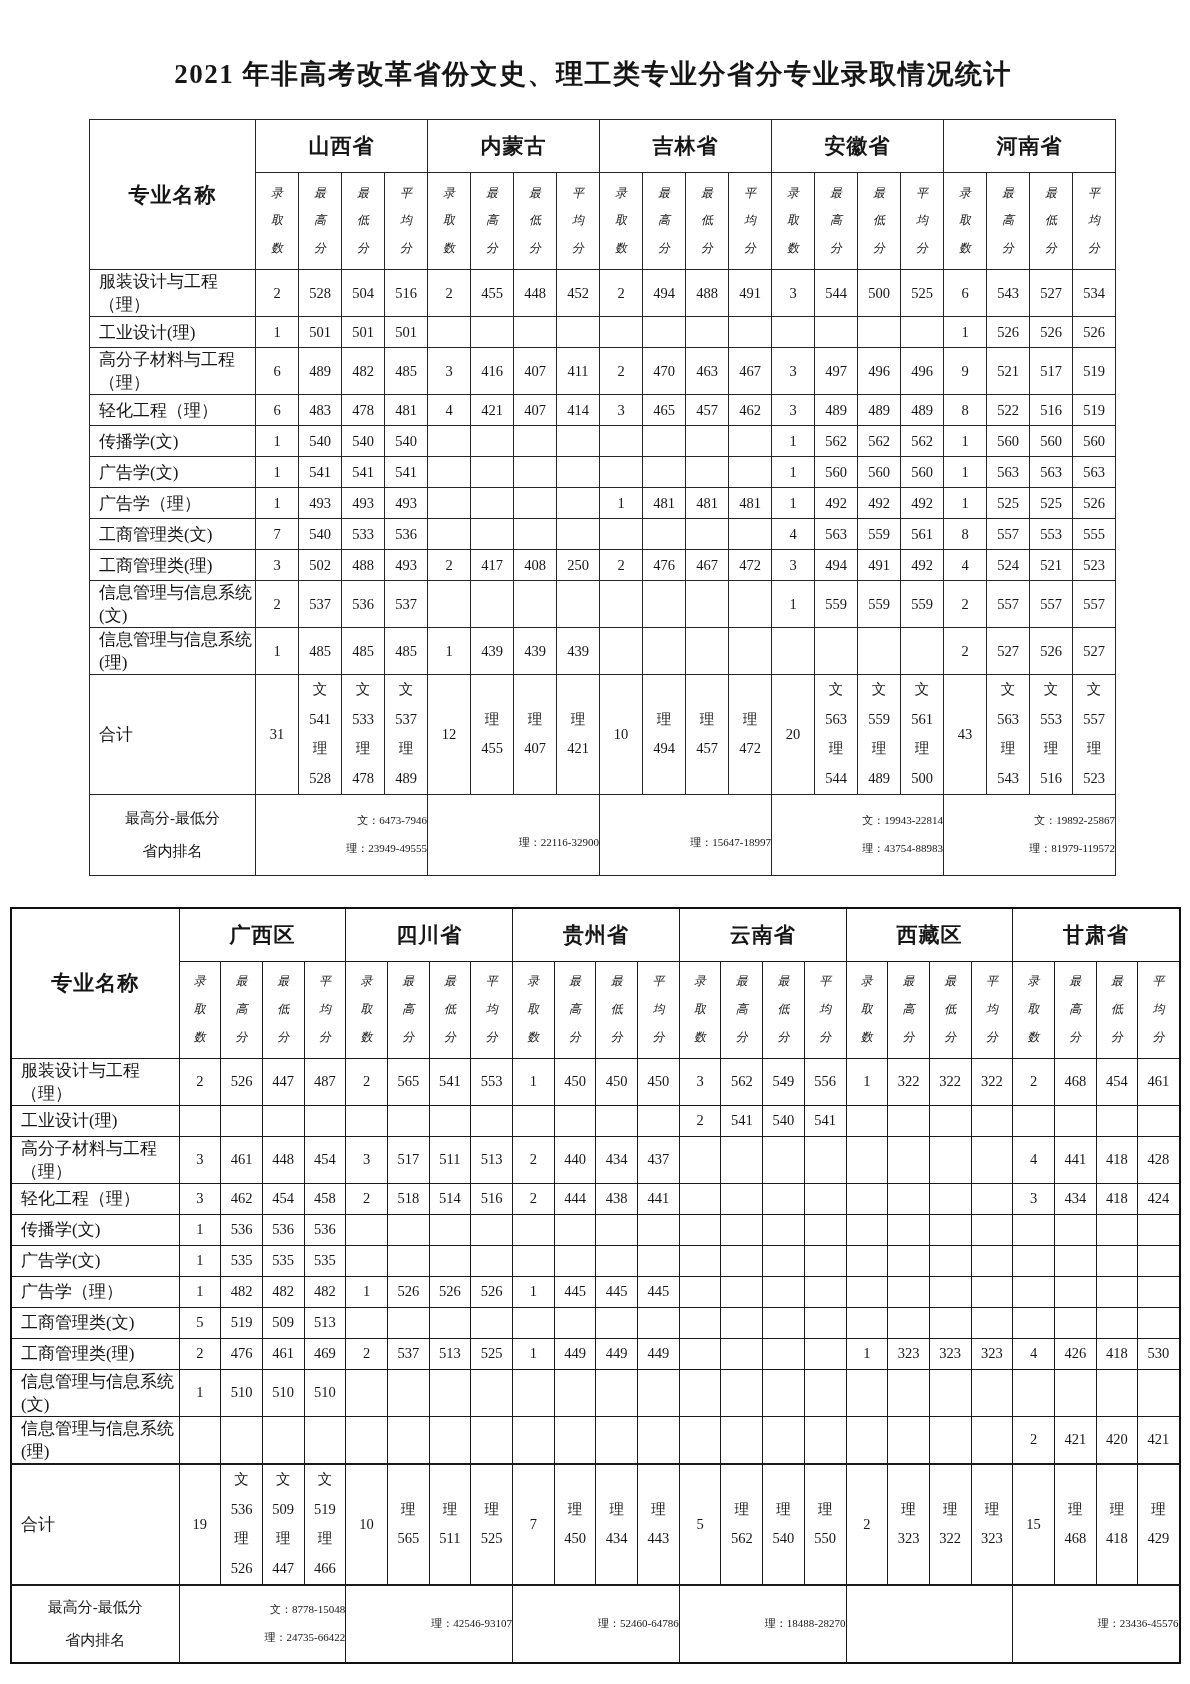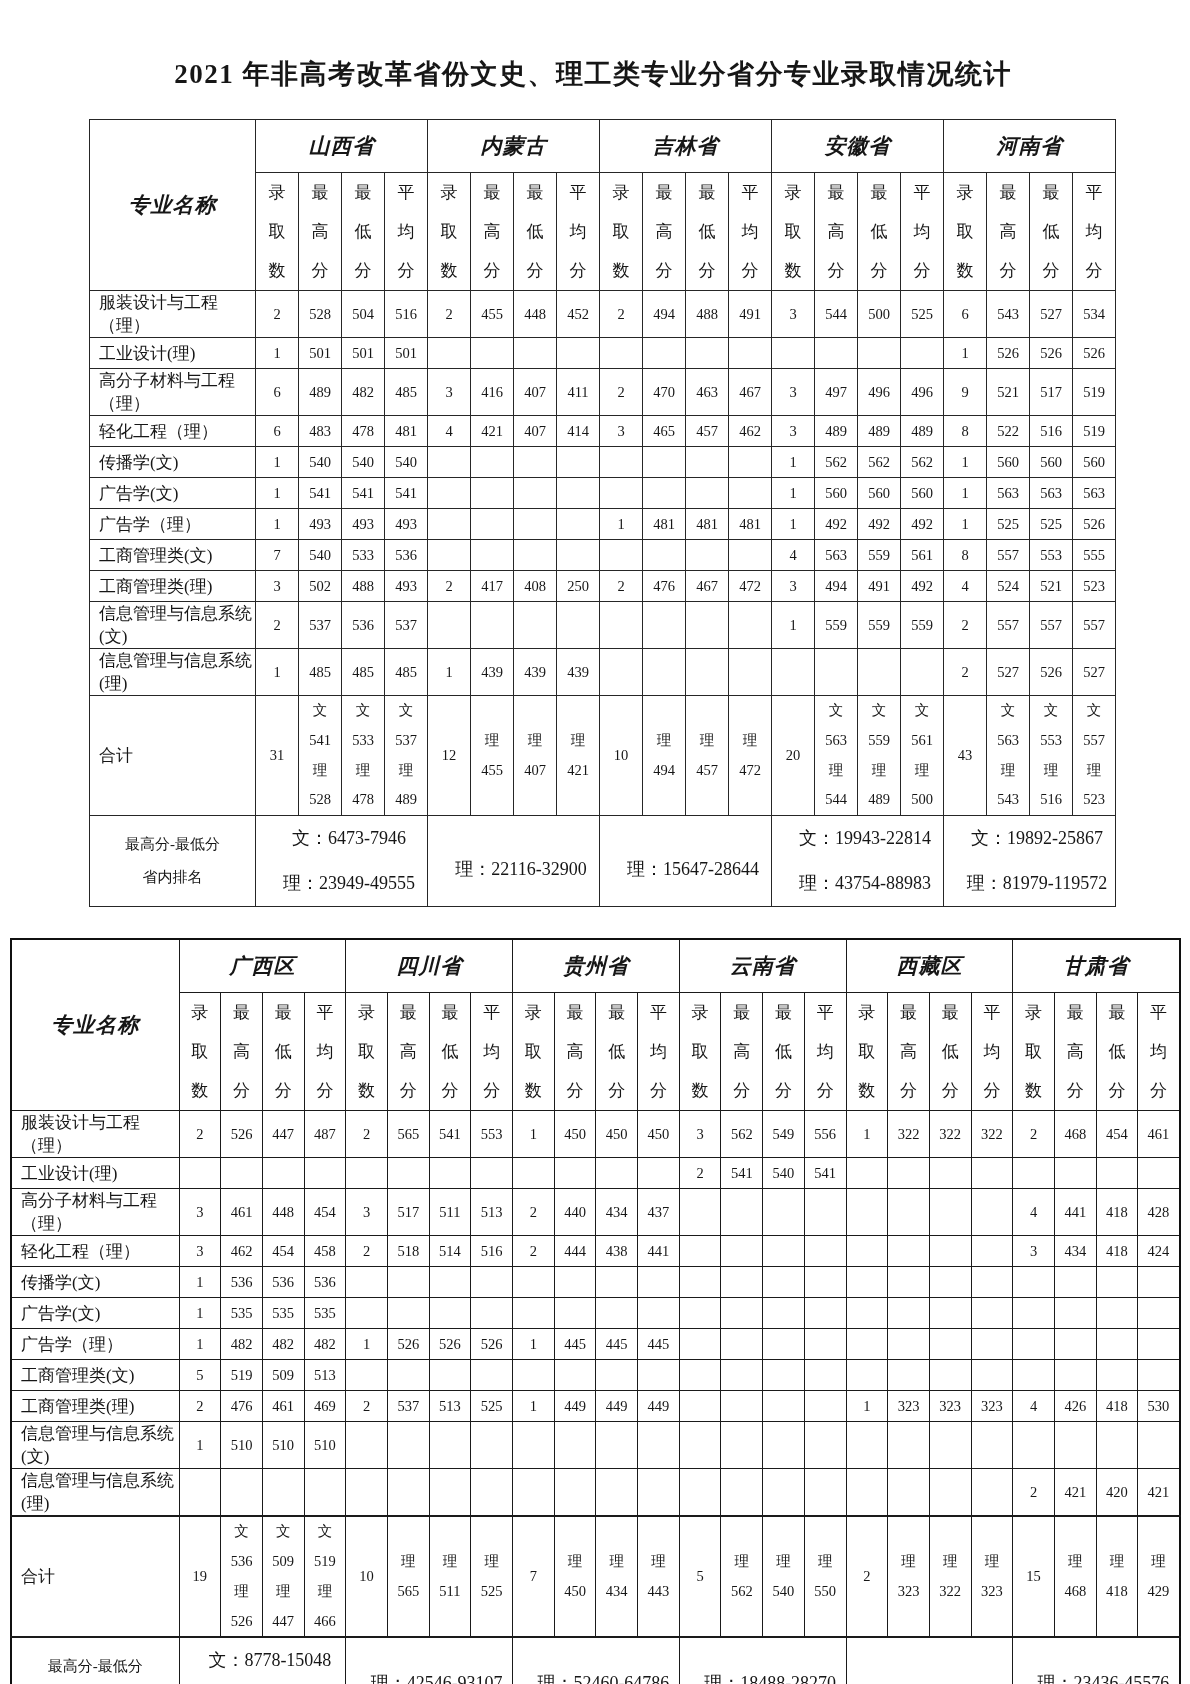--- a/index.html
+++ b/index.html
@@ -12,33 +12,33 @@
     font-size:27px;font-weight:bold;text-align:center;
     margin:56px 4px 0 0;letter-spacing:1.5px;
   }
   table.t{border-collapse:collapse;table-layout:fixed;}
   .t th,.t td{border:1px solid #262626;text-align:center;vertical-align:middle;padding:0;font-size:14.5px;overflow:hidden;}
   .t1{margin:27px 0 0 89px;width:1026px;}
   .t2{margin:31px 0 0 10px;width:1170px;border:2px solid #101010;}
   .t2 th,.t2 td{border-color:#1a1a1a;}
   .t1 col.c-label{width:166px;} .t1 col.c-data{width:43px;}
   .t2 col.c-label{width:168px;} .t2 col.c-data{width:41.7px;}
-  tr.province-row th{height:52px;font-size:21px;font-weight:bold;letter-spacing:1px;font-style:italic;}
+  tr.province-row th{height:52px;font-size:21px;font-weight:bold;letter-spacing:1px;}
   th.name-h{font-size:21px;font-weight:bold;letter-spacing:2px;}
-  tr.sub-row th{height:96px;font-weight:normal;font-size:17px;}
+  tr.sub-row th{height:96px;font-weight:normal;font-size:12px;font-style:italic;}
   tr.sub-row th span{display:inline-block;width:1.05em;line-height:2.3;word-break:break-all;}
   tbody td{height:30px;}
   td.rl{text-align:left;padding-left:9px;font-size:17px;}
   tr.total-row td{height:116px;}
   .stack{white-space:pre-line;line-height:2.05;}
   tr.rank-row td{height:64px;}
   .t2 tr.rank-row td{height:76px;}
   .t2 tr.total-row td,.t2 tr.rank-row td{border-top-width:2px;}
   td.rank-label{white-space:pre-line;line-height:2.2;font-size:15px;}
-  td.rank-cell{text-align:center;padding-left:15px;white-space:pre-line;line-height:2.5;font-size:18px;}
+  td.rank-cell{text-align:right;padding-left:15px;white-space:pre-line;line-height:2.5;font-size:11px;}
   .t1 td.rank-cell.one-line{padding-top:16px;}
   p.note{margin:27px 8px 0 40px;font-size:14.5px;font-weight:bold;letter-spacing:0.5px;}
 </style>
 </head>
 <body>
 
 <h1 class="title">2021 年非高考改革省份文史、理工类专业分省分专业录取情况统计</h1>
 
 <table class="t t1">
     <colgroup>
@@ -405,21 +405,21 @@
 557
 理
 523</td>
       </tr>
       <tr class="rank-row">
         <td class="rank-label">最高分-最低分
 省内排名</td>
         <td class="rank-cell" colspan="4">文：6473-7946
 理：23949-49555</td>
         <td class="rank-cell one-line" colspan="4">理：22116-32900</td>
-        <td class="rank-cell one-line" colspan="4">理：15647-28644</td>
+        <td class="rank-cell one-line" colspan="4">理：15647-18997</td>
         <td class="rank-cell" colspan="4">文：19943-22814
 理：43754-88983</td>
         <td class="rank-cell" colspan="4">文：19892-25867
 理：81979-119572</td>
       </tr>
     </tbody>
   </table>
 
 <table class="t t2">
     <colgroup>

